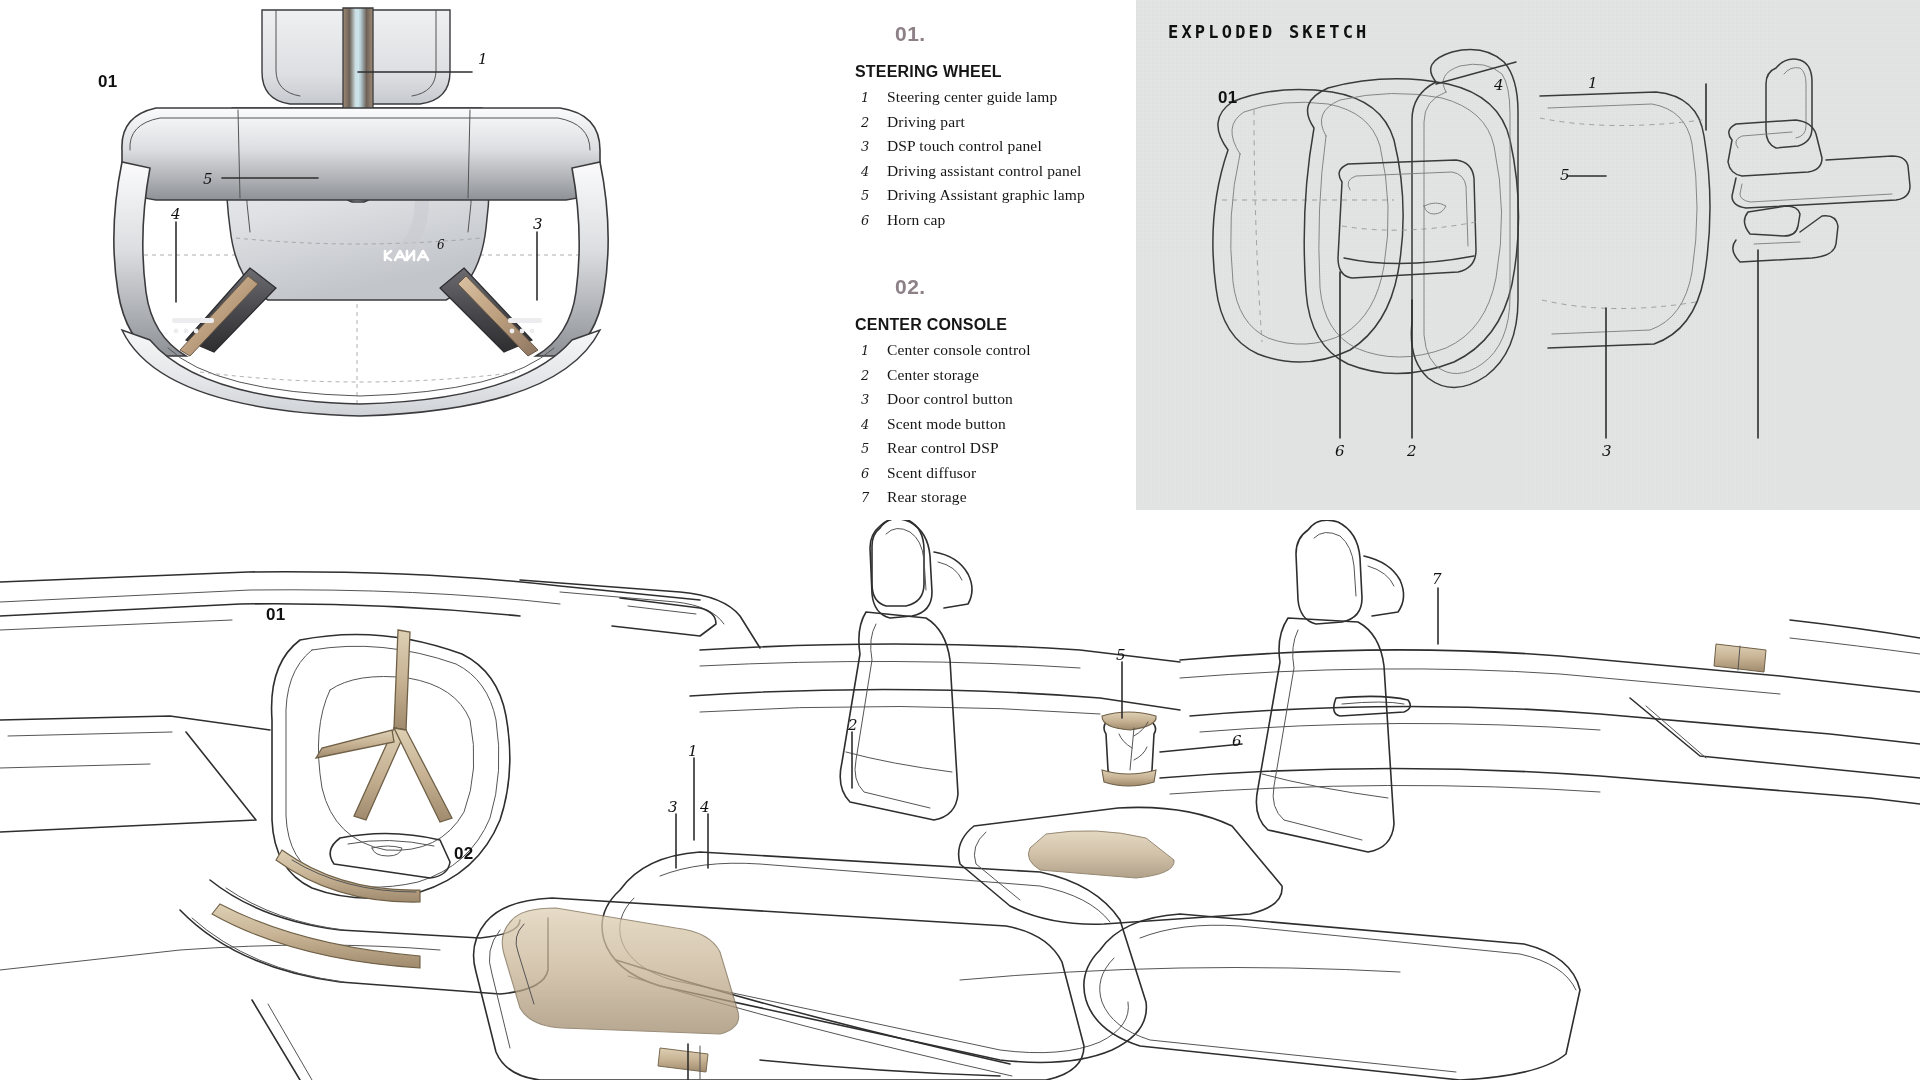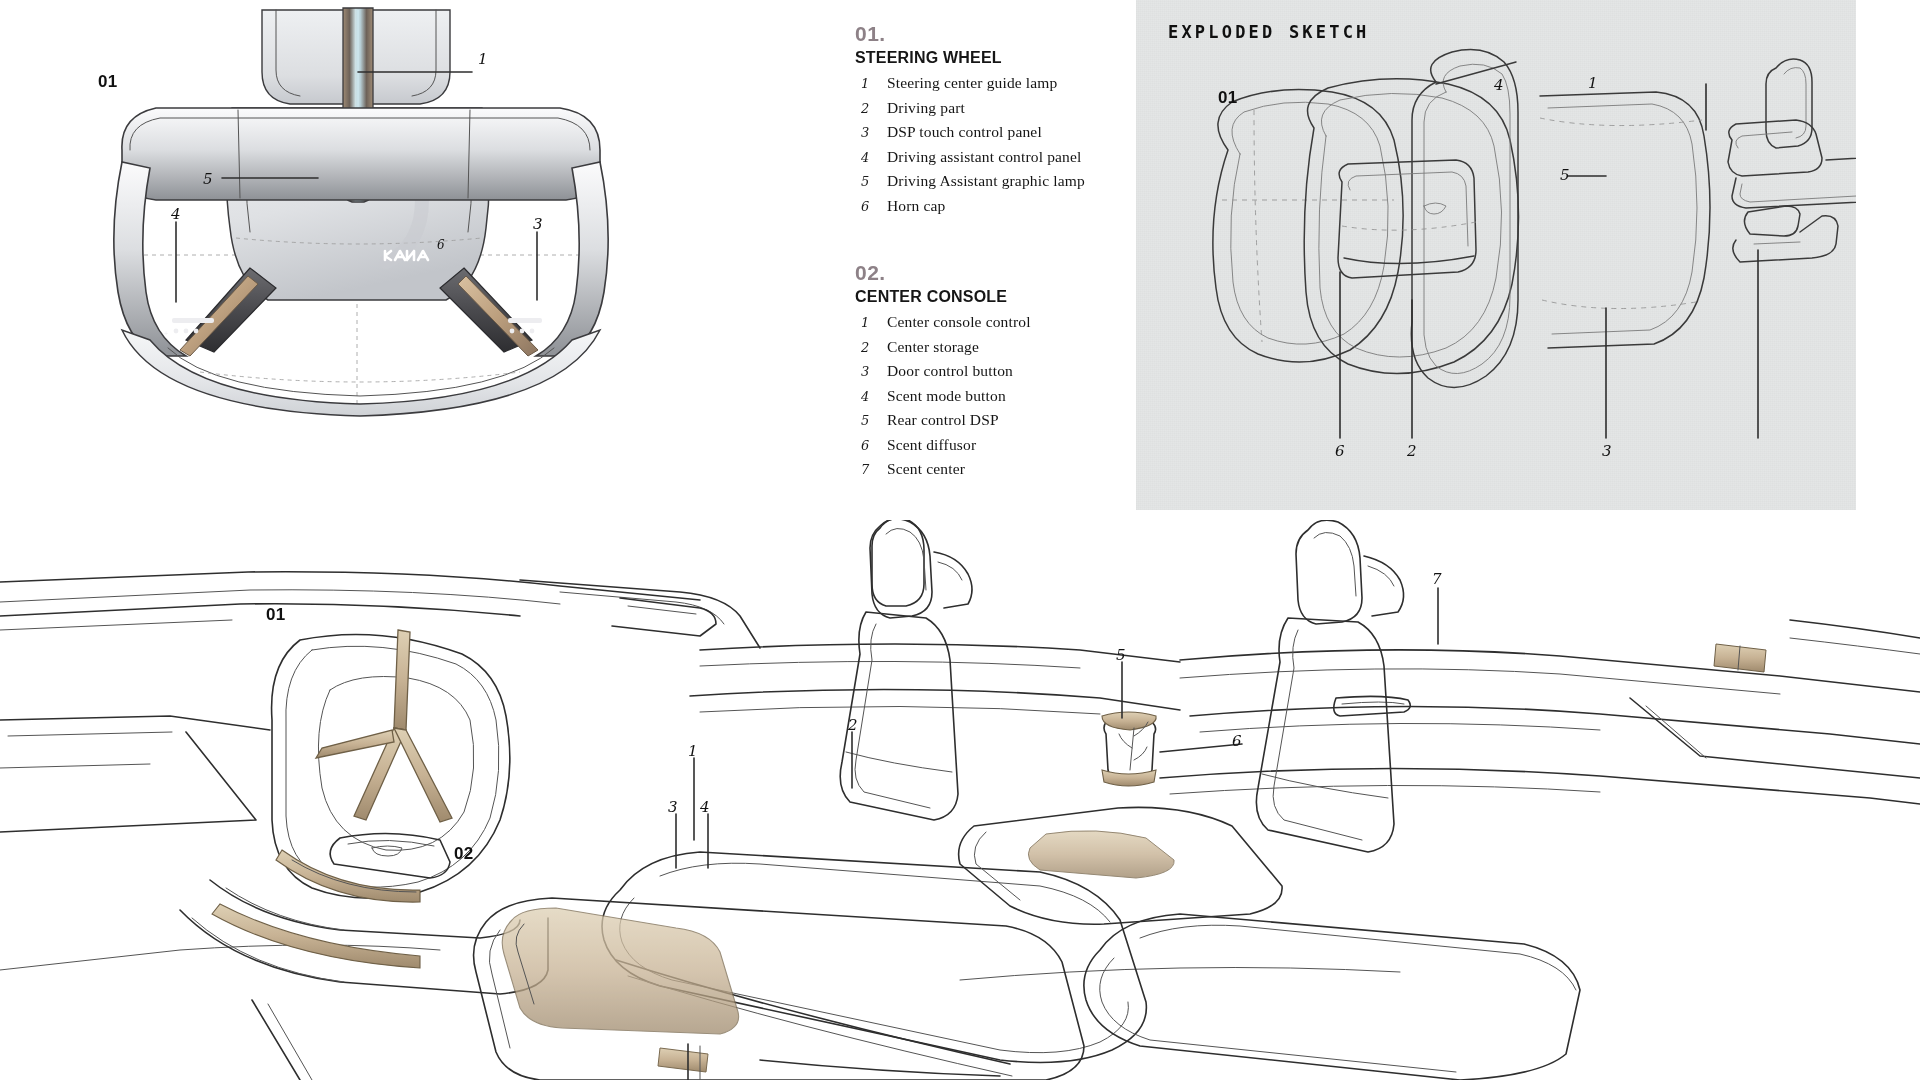--- a/index.html
+++ b/index.html
@@ -22,42 +22,42 @@
   .callout-num {
     position:absolute; font-family:"DejaVu Serif", serif;
     font-style:italic; font-size:15px; color:#111;
   }
 
   
   #spec { position:absolute; left:855px; top:22px; width:270px; }
   .spec-block { margin-bottom:6px; }
   .spec-num {
     font-family:"Liberation Sans", sans-serif; font-weight:700;
-    font-size:21px; color:#8d8187; letter-spacing:0.5px; line-height:1.15;
+    font-size:21px; color:#8d8187; letter-spacing:0.5px; line-height:1.15;margin-left:40px;
   }
   .spec-title {
     font-family:"Liberation Sans", sans-serif; font-weight:700;
     font-size:16px; color:#161616; letter-spacing:0.2px;
-    margin-top:3px; margin-bottom:7px;
+    margin-top:17px; margin-bottom:7px;
   }
   .spec-row { display:flex; align-items:baseline; margin-bottom:6.5px; }
   .spec-idx {
     width:32px; flex:0 0 32px;
     font-family:"DejaVu Serif", serif; font-style:italic;
     font-size:13px; color:#1b1b1b; padding-left:6px;
   }
   .spec-txt {
     font-family:"Liberation Serif", serif; font-size:15.5px;
     color:#151515; letter-spacing:0.15px;
   }
   .spec-gap { height:40px; }
 
   
   #exploded {
-    position:absolute; left:1136px; top:0; width:720px; height:510px;
+    position:absolute; left:1136px; top:0; width:784px; height:510px;
     background:
       repeating-linear-gradient(0deg, rgba(0,0,0,.012) 0 1px, rgba(255,255,255,.012) 1px 2px),
       repeating-linear-gradient(90deg, rgba(0,0,0,.012) 0 1px, rgba(255,255,255,.012) 1px 2px),
       #e4e6e6;
     overflow:hidden;
   }
   #exploded-title {
     position:absolute; left:32px; top:22px;
     font-family:"DejaVu Sans Mono", monospace;
     font-weight:700; font-size:17px; color:#101010;
@@ -253,21 +253,21 @@
       <div class="spec-row">
         <span class="spec-idx">5</span>
         <span class="spec-txt">Rear control DSP</span>
       </div>
       <div class="spec-row">
         <span class="spec-idx">6</span>
         <span class="spec-txt">Scent diffusor</span>
       </div>
       <div class="spec-row">
         <span class="spec-idx">7</span>
-        <span class="spec-txt">Scent center</span>
+        <span class="spec-txt">Rear storage</span>
       </div>
     </div>
   </div>
 
   <div id="exploded">
     <div id="exploded-title">EXPLODED SKETCH</div>
 
     <svg width="784" height="510" viewBox="0 0 784 510">
 
       <path class="sk" d="M92,150 Q70,120 96,102 Q140,84 196,92 Q246,100 258,140

